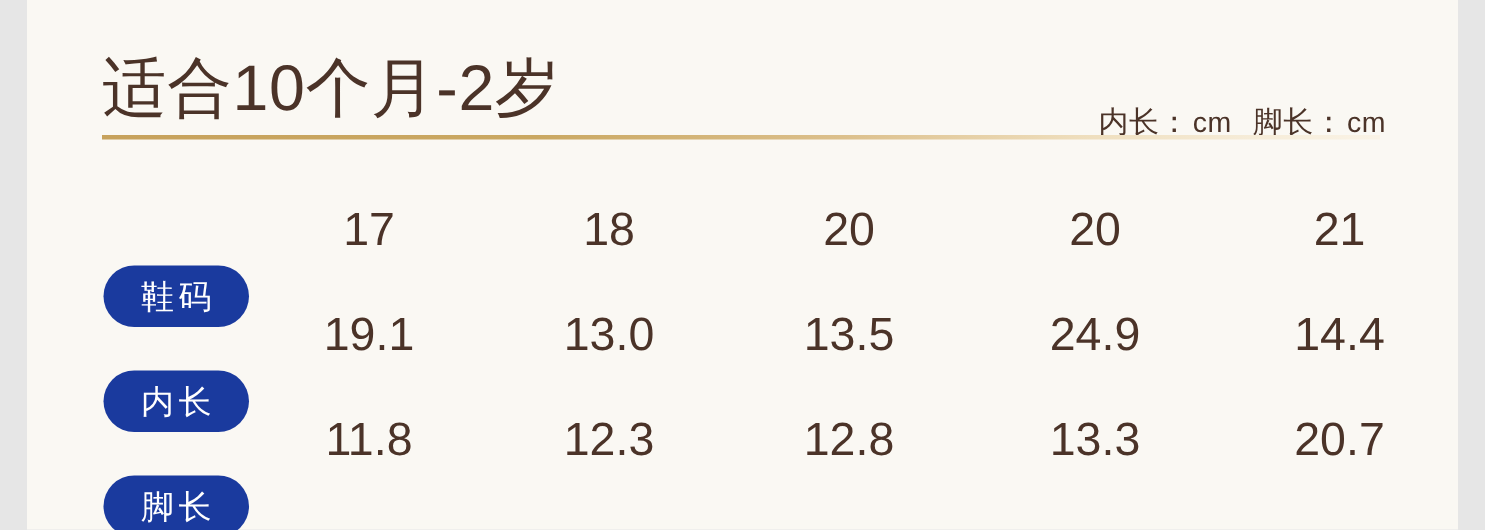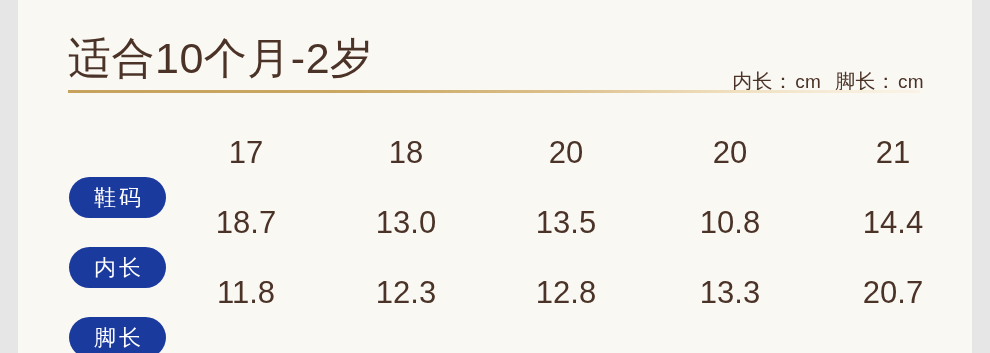--- a/index.html
+++ b/index.html
@@ -161,24 +161,24 @@
         <div class="chart-cell c1">18</div>
         <div class="chart-cell c2">20</div>
         <div class="chart-cell c3">20</div>
         <div class="chart-cell c4">21</div>
       </div>
     </div>
 
     <div class="chart-row">
       <div class="row-badge">内长</div>
       <div class="row-cells">
-        <div class="chart-cell c0">18.7</div>
+        <div class="chart-cell c0">19.1</div>
         <div class="chart-cell c1">13.0</div>
         <div class="chart-cell c2">13.5</div>
-        <div class="chart-cell c3">10.8</div>
+        <div class="chart-cell c3">24.9</div>
         <div class="chart-cell c4">14.4</div>
       </div>
     </div>
 
     <div class="chart-row">
       <div class="row-badge">脚长</div>
       <div class="row-cells">
         <div class="chart-cell c0">11.8</div>
         <div class="chart-cell c1">12.3</div>
         <div class="chart-cell c2">12.8</div>

